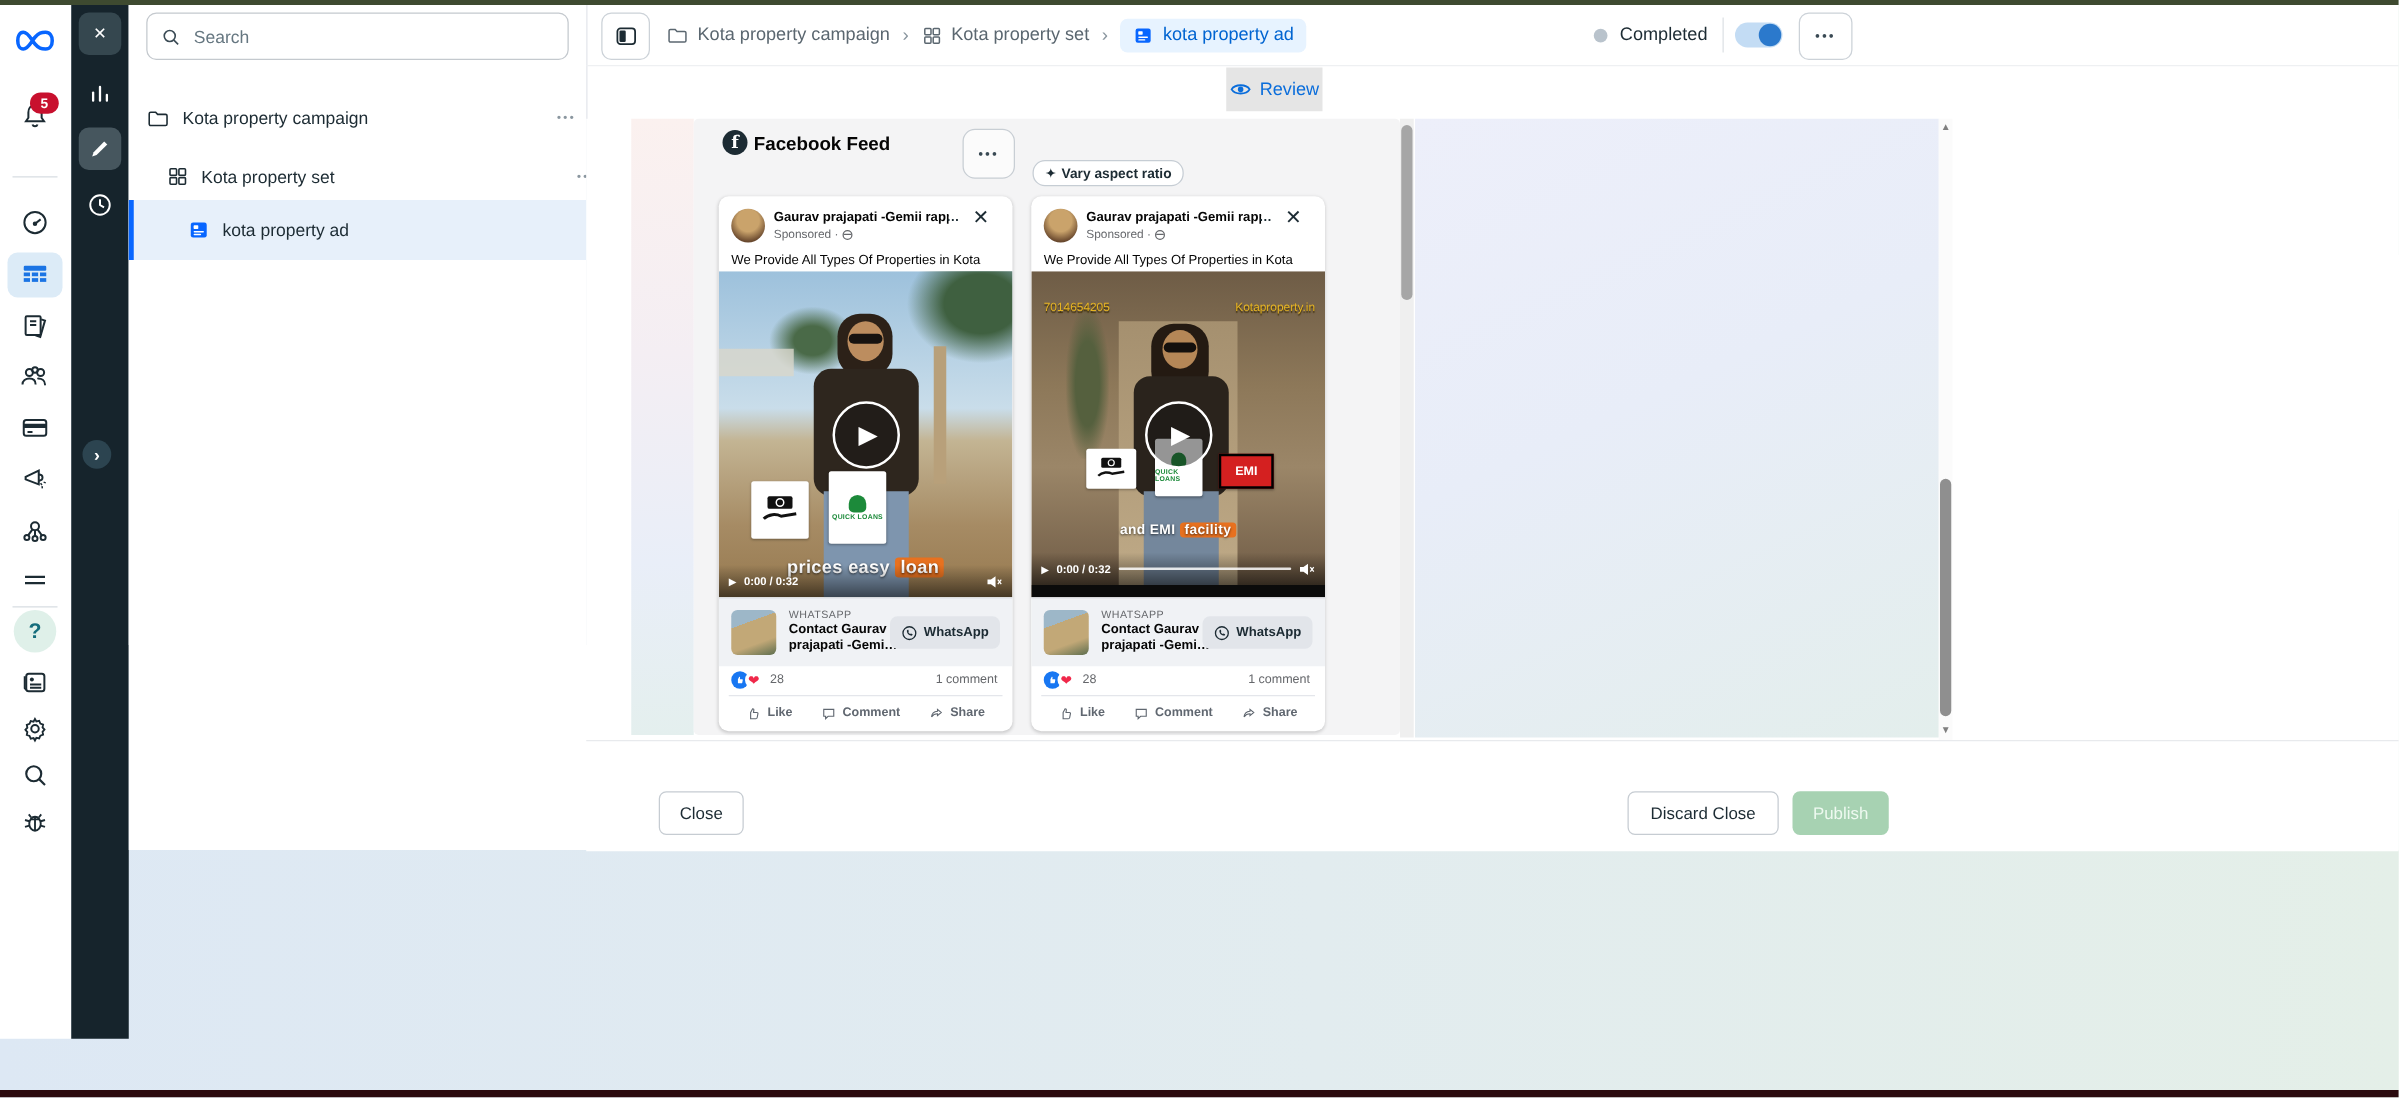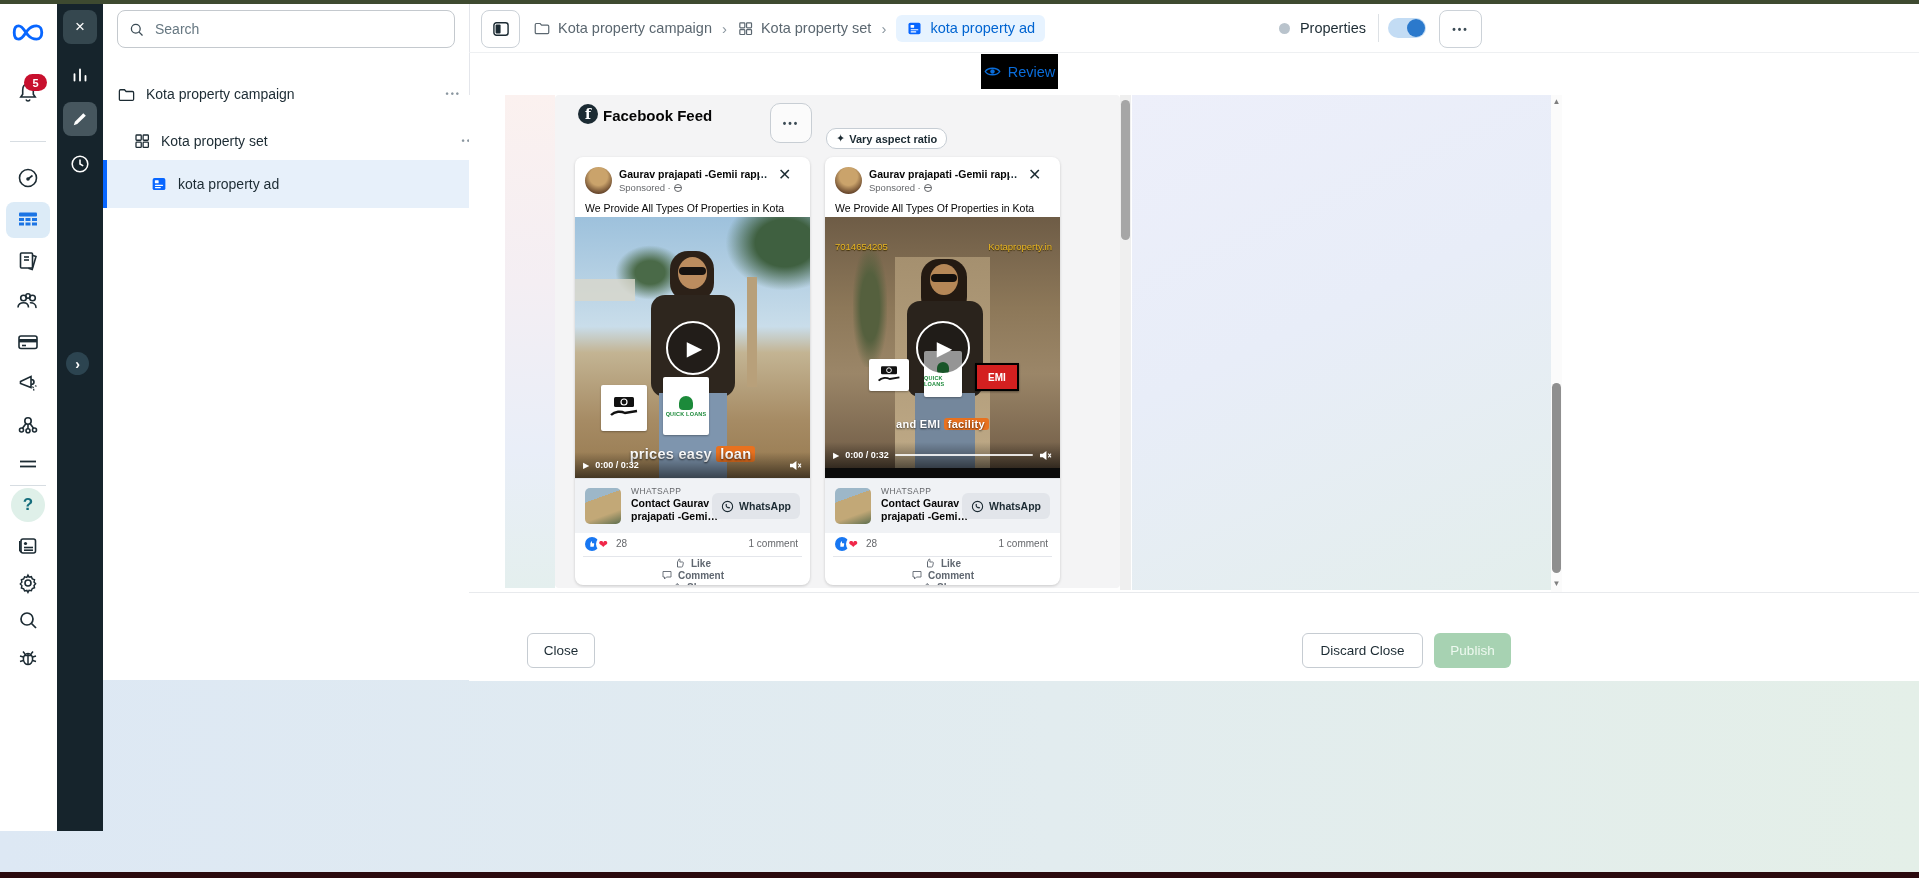--- a/index.html
+++ b/index.html
@@ -44,21 +44,21 @@
   
   .main{position:absolute;left:366px;top:0;width:1450px;height:676px;}
   .topbar{position:absolute;left:0;top:0;width:1450px;height:48px;border-bottom:1px solid #eef0f2;display:flex;align-items:center;}
   .sqbtn{border:1px solid #ccd2d8;border-radius:8px;background:#fff;display:flex;align-items:center;justify-content:center;}
   .crumb{display:flex;align-items:center;gap:7px;color:#5b6770;font-size:14.5px;}
   .crumb-sep{color:#8a969f;font-size:15px;margin:0 10px;}
   .crumb-chip{display:flex;align-items:center;gap:7px;background:#e7f3ff;border-radius:6px;padding:5px 10px;color:#0064d1;font-size:14.5px;}
   .dots-lg{color:#3a4a54;font-size:10px;letter-spacing:2px;font-weight:bold;}
   .toggle{position:relative;width:38px;height:20px;border-radius:10px;background:#c3dcf4;}
   .toggle .knob{position:absolute;right:1px;top:1px;width:18px;height:18px;border-radius:50%;background:#2b79cc;}
-  .review-btn{position:absolute;left:512px;top:50px;width:77px;height:35px;background:#000000;border-radius:0;
+  .review-btn{position:absolute;left:512px;top:50px;width:77px;height:35px;background:#e5e5e5;border-radius:0;
       display:flex;align-items:center;justify-content:center;gap:7px;color:#0a6ddb;font-size:14.5px;}
 
   
   .stage{position:absolute;left:0;top:91px;width:1450px;height:497px;background:#fff;}
   .grad-left{position:absolute;left:36px;top:0;width:50px;height:493px;
       background:linear-gradient(180deg,#fbf1ef,#f4eef3 38%,#e9eef8 72%,#e4efee);}
   .grad-right{position:absolute;left:663px;top:0;width:419px;height:495px;
       background:linear-gradient(155deg,#edeffa,#e8edf8 45%,#e3eeec);}
   .gray-panel{position:absolute;left:86px;top:0;width:565px;height:493px;background:#f4f4f5;border-radius:4px;}
   .feed-title{position:absolute;left:48px;top:12px;font-size:15px;font-weight:bold;color:#050505;}
@@ -105,21 +105,21 @@
   .wa-sec{position:absolute;left:0;top:321px;width:235px;height:54px;background:#f0f2f5;border-top:1px solid #e2e5ea;}
   .wa-thumb{position:absolute;left:10px;top:9px;width:36px;height:36px;border-radius:5px;
       background:linear-gradient(160deg,#9db7c8 0 30%,#c2a877 30% 70%,#5d6e4e);}
   .wa-cat{position:absolute;left:56px;top:7px;font-size:8.5px;color:#65676b;letter-spacing:.4px;}
   .wa-title{position:absolute;left:56px;top:18px;width:100px;font-size:10.5px;font-weight:bold;color:#050505;line-height:1.25;}
   .wa-btn{position:absolute;right:10px;top:14px;height:26px;background:#e2e5ea;border-radius:6px;display:flex;align-items:center;
       gap:5px;padding:0 9px;font-size:10.5px;font-weight:bold;color:#1c2b33;}
   .react-row{position:absolute;left:0;top:375px;width:235px;height:24px;font-size:10px;color:#65676b;}
   .rx-thumb{position:absolute;left:10px;top:5px;width:14px;height:14px;border-radius:50%;background:#1877f2;display:flex;align-items:center;justify-content:center;}
   .rx-heart{position:absolute;left:21px;top:5px;width:14px;height:14px;border-radius:50%;background:#fff;display:flex;align-items:center;justify-content:center;color:#f0284a;font-size:11px;}
-  .act-row{position:absolute;left:8px;right:8px;top:399px;height:27px;border-top:1px solid #e4e6eb;display:flex;align-items:center;justify-content:space-between;padding:0 14px;font-size:10px;font-weight:bold;color:#606770;flex-direction:column;}
+  .act-row{position:absolute;left:8px;right:8px;top:399px;height:27px;border-top:1px solid #e4e6eb;display:flex;align-items:center;justify-content:space-between;padding:0 14px;font-size:10px;font-weight:bold;color:#606770;}
   .act{display:flex;align-items:center;gap:5px;}
 
   
   .footer{position:absolute;left:0;top:588px;width:1450px;height:88px;background:#fff;border-top:1px solid #e8eaed;}
   .disclaimer{position:absolute;left:56px;top:14px;font-size:13.5px;color:#1c2b33;}
   .disclaimer a{color:#216fdb;text-decoration:none;}
   .btn{position:absolute;top:40px;height:35px;border-radius:6px;font-size:13.5px;display:flex;align-items:center;justify-content:center;box-sizing:border-box;font-family:inherit;}
   .btn.ghost{background:#fff;border:1px solid #c6ccd2;color:#1c2b33;}
   .btn.publish{background:#a7d2b2;color:#eef9f0;border:none;}
 </style>
@@ -357,21 +357,21 @@
               <rect x="6.5" y="7" width="5" height="4" rx="0.8" fill="#fff"></rect>
               <rect x="6.5" y="13" width="11" height="1.6" rx="0.8" fill="#fff"></rect>
               <rect x="6.5" y="16" width="8" height="1.6" rx="0.8" fill="#fff"></rect>
             </svg>
         </span>
         <span>kota property ad</span>
       </div>
 
       <div style="position:absolute;right:553px;top:0;height:48px;display:flex;align-items:center;gap:10px">
         <span style="width:11px;height:11px;border-radius:50%;background:#b9c3cc"></span>
-        <span style="font-size:14.5px;color:#1c2b33">Properties</span>
+        <span style="font-size:14.5px;color:#1c2b33">Completed</span>
       </div>
       <div style="position:absolute;right:540px;top:10px;width:1px;height:28px;background:#dde1e5"></div>
       <div class="toggle" style="position:absolute;right:493px;top:14px">
         <div class="knob"></div>
       </div>
       <div class="sqbtn" style="position:absolute;right:437px;top:6px;width:41px;height:36px">
         <span class="dots-lg">•••</span>
       </div>
     </div>
 

